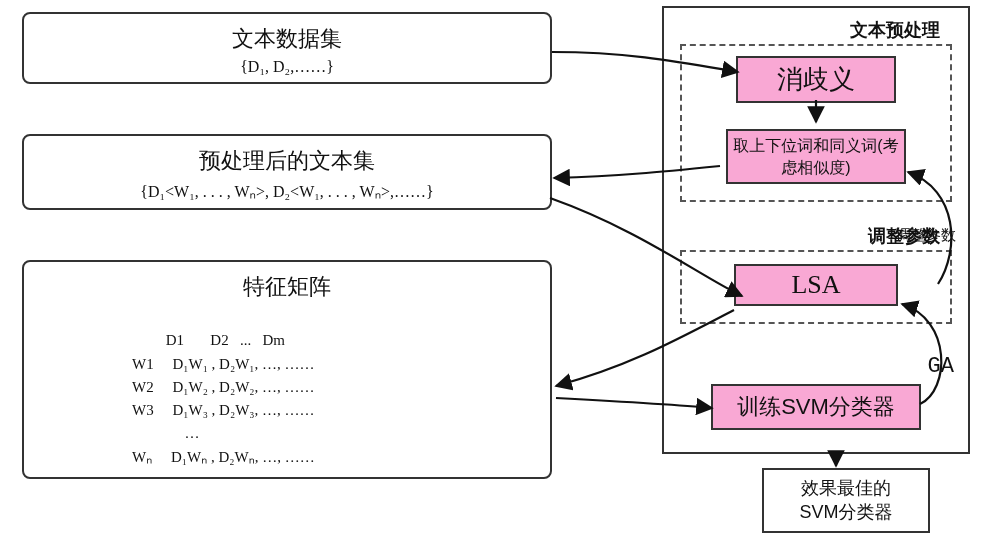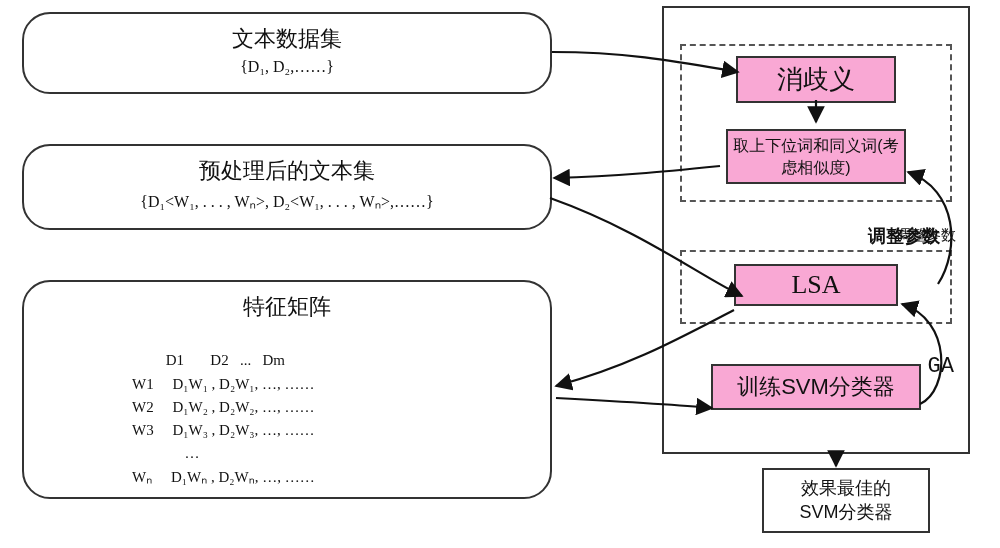--- a/index.html
+++ b/index.html
@@ -15,22 +15,22 @@
     color: #111;
   }
   .left-col {
     position: absolute;
     left: 22px;
     top: 12px;
     width: 530px;
   }
   .pill {
     border: 2.5px solid #333;
-    border-radius: 28px;
-    padding: 10px 18px 16px 18px;
+    border-radius: 8px;
+    padding: 10px 18px 6px 18px;
     margin-bottom: 50px;
     background: #fff;
     text-align: center;
     position: relative;
   }
   .pill-title {
     font-size: 22px;
     margin-bottom: 4px;
   }
   .pill-sub {
@@ -130,33 +130,34 @@
 <span>W3     D₁W₃ , D₂W₃, …, ……</span>
 <span>              …</span>
 <span>Wₙ     D₁Wₙ , D₂Wₙ, …, ……</span></div>
   </div>
 
 </div>
 
 <div class="right-panel">
 
   <div class="dashed-group" id="grp-pre" style="margin-top:36px;">
+    <div class="group-label">文本预处理</div>
     <div id="box-disamb" class="step-box big-text" style="width:160px;">消歧义</div>
     <div style="height:14px;"></div>
     <div id="box-hyper" class="step-box small-text" style="width:180px;">取上下位词和同义词(考虑相似度)</div>
   </div>
 
   <div class="dashed-group" id="grp-feat" style="margin-top:48px; padding:6px 10px 10px 10px;">
     <div class="group-label">调整参数</div>
     <div id="box-lsa" class="step-box big-text" style="width:164px; font-family:'Times New Roman',serif;">LSA</div>
   </div>
 
   <div class="param-label" style="right:12px; top:218px;">调整参数</div>
 
-  <div id="box-train" class="step-box mid-text" style="width:210px; margin:40px auto 0 auto;">训练SVM分类器</div>
+  <div id="box-train" class="step-box mid-text" style="width:210px; margin:60px auto 0 auto;">训练SVM分类器</div>
 
   <div class="ga-label" style="right:14px; top:346px;">GA</div>
 
 </div>
 
 <div class="result-box" style="left:762px; top:468px; width:168px;">
   <div>效果最佳的</div>
   <div>SVM分类器</div>
 </div>
 

